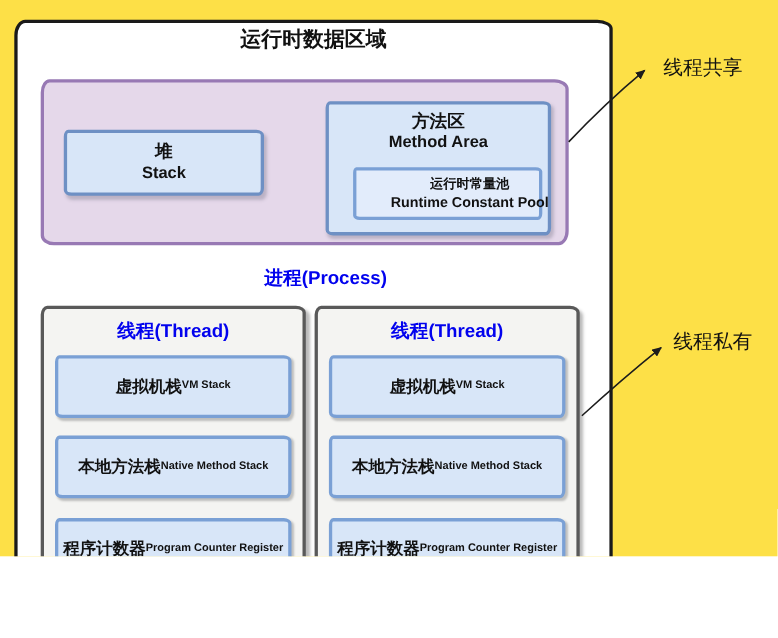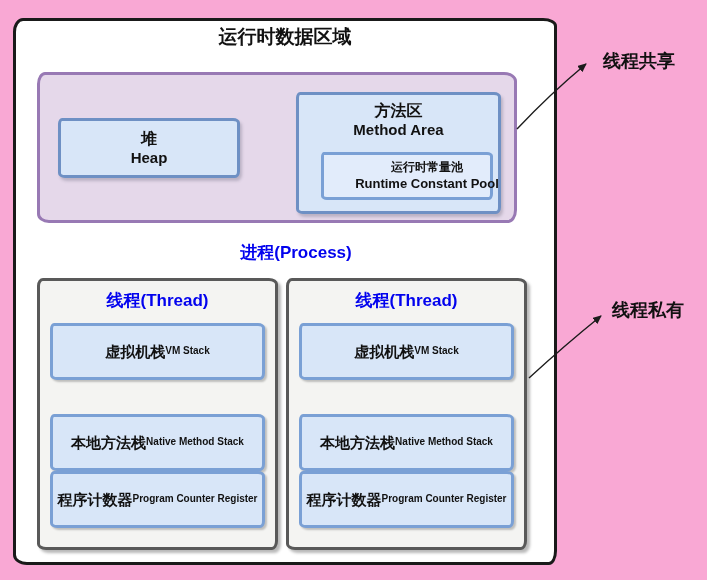--- a/index.html
+++ b/index.html
@@ -1,18 +1,18 @@
 <!DOCTYPE html>
 <html style="--outer-border: #1a1a1a; --shared-fill: #e5d8ea; --shared-border: #9879b4; --blue-fill: #d8e6f8; --blue-border: #6e90c4; --pool-fill: #e2ecfb; --pool-border: #7aa0d5; --stack-border: #7aa0d5; --thread-fill: #f4f4f2; --thread-border: #595959; --accent-blue-text: #0202ee; --text-black: #111111;"><head>
 <meta charset="utf-8">
 <style>
   * { margin:0; padding:0; box-sizing:border-box; }
   html,body { background:#fff; }
   #stage {
-    position:relative; width:707px; height:580px; background:#f9a8d4;
+    position:relative; width:707px; height:506px; background:#fde047;
     font-family:"Liberation Sans","DejaVu Sans",sans-serif; color:var(--text-black,#111);
     overflow:hidden;
   }
   .abs { position:absolute; }
 
   
   .outer-frame {
     left:13px; top:18px; width:544px; height:547px; background:#fff;
     border:3px solid var(--outer-border,#1a1a1a);
     border-radius:10px 14px 8px 14px / 14px 8px 14px 10px;
@@ -76,25 +76,25 @@
   }
   .stack-box {
     position:absolute; left:10px; right:10px; height:57px;
     background:var(--blue-fill,#d8e6f8);
     border:3px solid var(--stack-border,#7aa0d5);
     border-radius:4px 7px 5px 7px / 6px 5px 7px 5px;
     box-shadow:2px 2px 2px rgba(0,0,0,.22);
     display:flex; flex-direction:row; align-items:center; justify-content:center;
     text-align:center;
   }
-  .stack-1 { top:42px; } .stack-2 { top:133px; } .stack-3 { top:190px; }
+  .stack-1 { top:42px; } .stack-2 { top:115px; } .stack-3 { top:190px; }
   .zh-md { font-size:15px; font-weight:bold; line-height:1.3; white-space:nowrap; }
   .en-md { font-size:10px; font-weight:bold; line-height:1.25; white-space:nowrap; }
 
-  .ann-label { font-size:18px; font-weight:bold; color:#111; white-space:nowrap; }
+  .ann-label { font-size:18px; font-weight:normal; color:#111; white-space:nowrap; }
   .ann-shared { left:603px; top:49px; }
   .ann-private { left:612px; top:298px; }
 
   .arrow-layer { left:0; top:0; width:707px; height:580px; pointer-events:none; }
 </style>
 </head>
 <body>
 
 <div id="stage">
 
@@ -102,21 +102,21 @@
 
   <div class="abs title-wrap">
     <div class="title-zh">运行时数据区域</div>
     <div class="title-jdk">JDK1.6</div>
   </div>
 
   <div class="abs shared-box"></div>
 
   <div class="abs blue-box heap-box">
     <div class="zh-lg">堆</div>
-    <div class="en-lg">Heap</div>
+    <div class="en-lg">Stack</div>
   </div>
 
   <div class="abs blue-box method-box">
     <div class="zh-lg">方法区</div>
     <div class="en-lg">Method Area</div>
     <div class="pool-box">
       <div class="zh-sm">运行时常量池</div>
       <div class="en-sm">Runtime Constant Pool</div>
     </div>
   </div>

